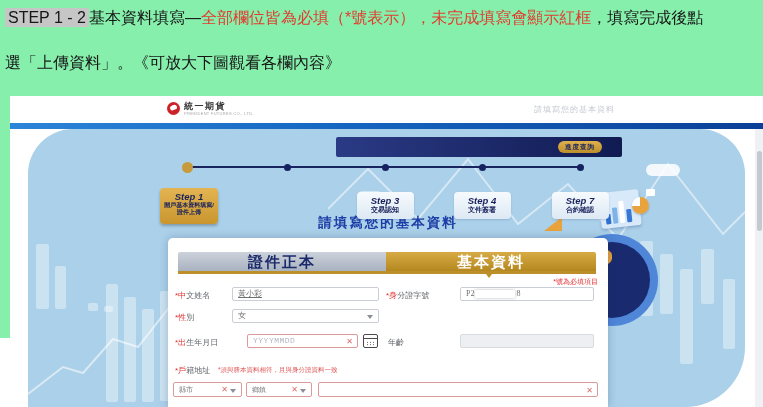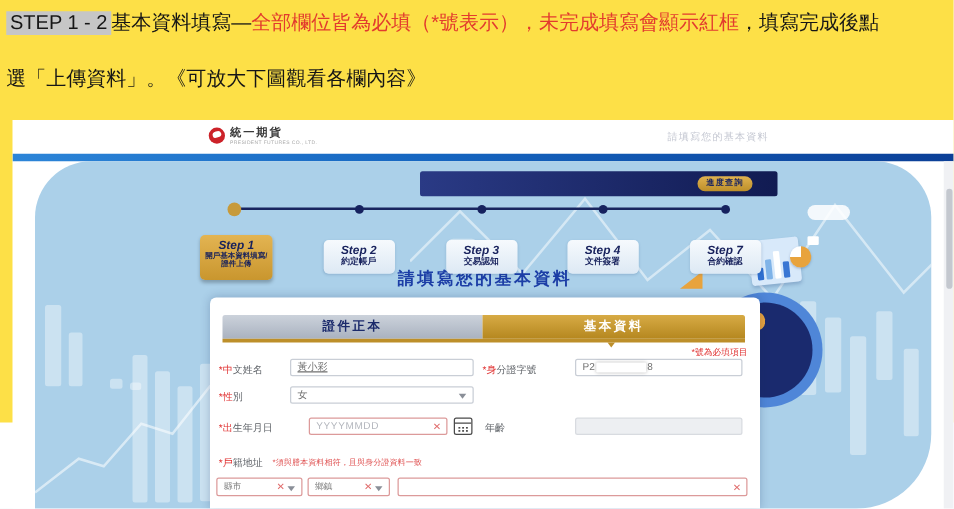--- a/index.html
+++ b/index.html
@@ -1,18 +1,18 @@
 <!DOCTYPE html>
 <html><head>
 <meta charset="utf-8">
 <style>
   * { margin:0; padding:0; box-sizing:border-box; }
   html,body { width:763px; height:407px; background:#fff; overflow:hidden; }
   body { font-family:"Liberation Sans","DejaVu Sans",sans-serif; }
-  .page { position:relative; width:763px; height:338px; background:#fde047; }
+  .page { position:relative; width:763px; height:338px; background:#86efac; }
 
   
   .instr { position:absolute; left:5px; top:0; width:756px; color:#161616; font-size:16px; }
   .instr .ln1 { position:absolute; left:0; top:8px; white-space:nowrap; }
   .instr .ln2 { position:absolute; left:0; top:53px; white-space:nowrap; }
   .instr .tag { background:#c6c6c6; padding:1px 3px; }
   .instr .red { color:#e23b2e; }
 
   
   .shot { position:absolute; left:10px; top:96px; width:753px; height:311px; background:#fff; overflow:hidden; }
@@ -69,34 +69,34 @@
   .step-sub { font-size:7px; line-height:8px; font-weight:bold; }
   .stepbox.active .step-sub { font-size:6px; line-height:7px; }
 
   .heading { position:absolute; left:233px; top:118px; width:290px; text-align:center; z-index:2;
              color:#1c3ea6; font-weight:bold; font-size:13.5px; letter-spacing:2px; }
 
   
   .panel { position:absolute; left:158px; top:142px; width:440px; height:169px; background:#fff; z-index:5;
            border-radius:5px 5px 0 0; box-shadow:0 0 8px rgba(20,40,90,.25); }
   .tab { position:absolute; top:14px; height:19px; line-height:19px; text-align:center; font-weight:bold;
-         font-size:10px; letter-spacing:2px; cursor:pointer; }
+         font-size:15px; letter-spacing:2px; cursor:pointer; }
   .tab.left { left:10px; width:208px; background:linear-gradient(#ccd2db,#a9b2c0); color:#1b2a6b; border-radius:2px 0 0 0; }
   .tab.right { left:218px; width:210px; background:linear-gradient(#d7ab45,#b5871f); color:#fff; border-radius:0 2px 0 0; }
   .tab-underline { position:absolute; left:10px; top:33px; width:418px; height:2.5px; background:#bd8f2a; }
   .tab-caret { position:absolute; left:318px; top:35.5px; width:0; height:0;
                border-left:3px solid transparent; border-right:3px solid transparent; border-top:4px solid #bd8f2a; }
   .req-note { position:absolute; right:10px; top:39px; font-size:7px; color:#e03030; }
 
   .flabel { position:absolute; font-size:8px; color:#5f6368;text-align:center; }
   .flabel.req::first-letter { color:#e03030; }
   .fi { position:absolute; height:14px; line-height:12px; border:1px solid #c9ced6; border-radius:2px;
         background:#fff; font-size:8px; color:#707070; padding:0 5px; }
   .fi.err { border-color:#dc9a9a; }
-  .fi .ph { color:#b3b6bd; letter-spacing:.5px; }
+  .fi .ph { color:#b3b6bd; letter-spacing:.5px;font-family:Liberation Mono, monospace; }
   .clear-x { position:absolute; right:4px; top:0; color:#e06c6c; font-size:8px; line-height:13px; cursor:pointer; }
   .caret-dn { position:absolute; right:5px; top:5px; width:0; height:0;
               border-left:3px solid transparent; border-right:3px solid transparent; border-top:4px solid #8a8f98; }
   .redact { display:inline-block; width:40px; height:8px; background:#fff; box-shadow:0 0 3px rgba(0,0,0,.3);
             vertical-align:middle; margin:0 1px; border-radius:1px; }
   .cal { position:absolute; left:195px; top:96px; width:15px; height:14px; border:1.5px solid #4a4a4a;
          border-radius:2px; background:#fff; cursor:pointer; }
   .cal::before { content:""; position:absolute; left:0; top:2.5px; width:100%; height:1.5px; background:#4a4a4a; }
   .cal::after { content:""; position:absolute; left:1.5px; top:5.5px; width:9px; height:5px;
                 background:radial-gradient(#4a4a4a 0.8px, transparent 0.9px); background-size:3px 2.5px; }
@@ -172,24 +172,20 @@
     <div class="dot" style="left:371.5px;top:67.5px;width:7px;height:7px;"></div>
     <div class="dot" style="left:468.5px;top:67.5px;width:7px;height:7px;"></div>
     <div class="dot" style="left:566.5px;top:67.5px;width:7px;height:7px;"></div>
 
     <div class="stepbox active">
       <div class="step-name">Step 1</div>
       <div class="step-sub">
         <span>開戶基本資料填寫/</span><br><span>證件上傳</span>
       </div>
     </div>
-    <div class="stepbox idle" style="left:248.5px;">
-      <div class="step-name">Step 2</div>
-      <div class="step-sub">約定帳戶</div>
-    </div>
     <div class="stepbox idle" style="left:346.5px;">
       <div class="step-name">Step 3</div>
       <div class="step-sub">交易認知</div>
     </div>
     <div class="stepbox idle" style="left:443.5px;">
       <div class="step-name">Step 4</div>
       <div class="step-sub">文件簽署</div>
     </div>
     <div class="stepbox idle" style="left:541.5px;">
       <div class="step-name">Step 7</div>
@@ -203,21 +199,21 @@
       <div class="tab right">基本資料</div>
       <div class="tab-underline"></div>
       <div class="tab-caret"></div>
       <div class="req-note">*號為必填項目</div>
 
       <div class="flabel req" style="left:7px;top:52px;">*中文姓名</div>
       <div class="fi" style="left:64px;top:49px;width:147px;text-decoration:underline;">
         <span>黃小彩</span>
       </div>
       <div class="flabel req" style="left:218px;top:52px;">*身分證字號</div>
-      <div class="fi" style="left:292px;top:49px;width:134px;">
+      <div class="fi" style="left:292px;top:49px;width:134px;font-family:Liberation Serif, serif;">
         <span>P2</span><span class="redact"></span><span>8</span>
       </div>
 
       <div class="flabel req" style="left:7px;top:74px;">*性別</div>
       <div class="fi" style="left:64px;top:71px;width:147px;">
         <span>女</span>
         <span class="caret-dn"></span>
       </div>
 
       <div class="flabel req" style="left:7px;top:99px;">*出生年月日</div>

